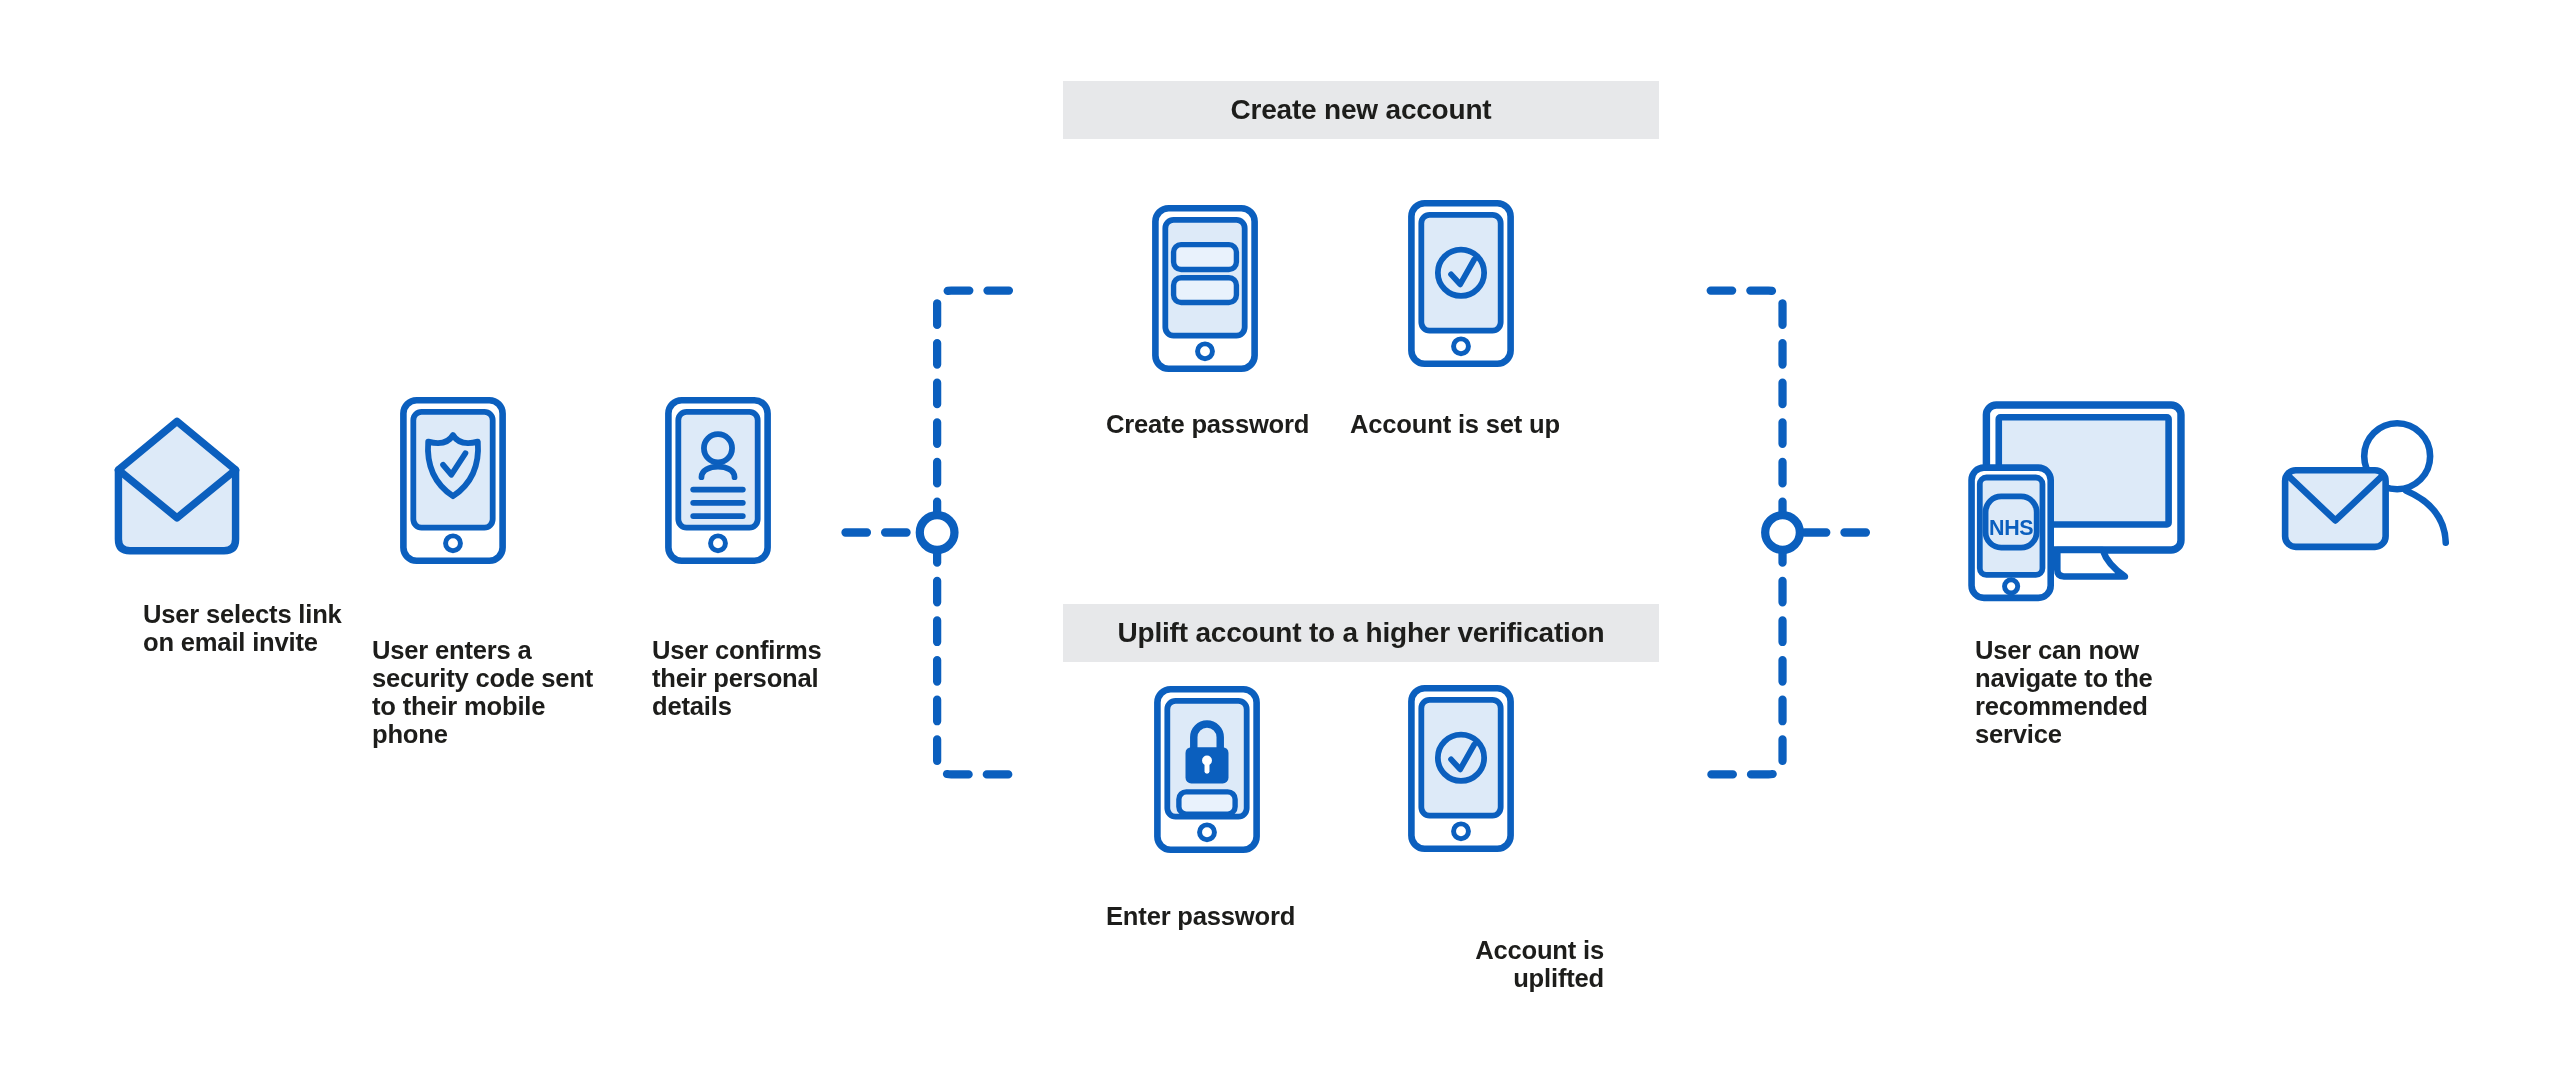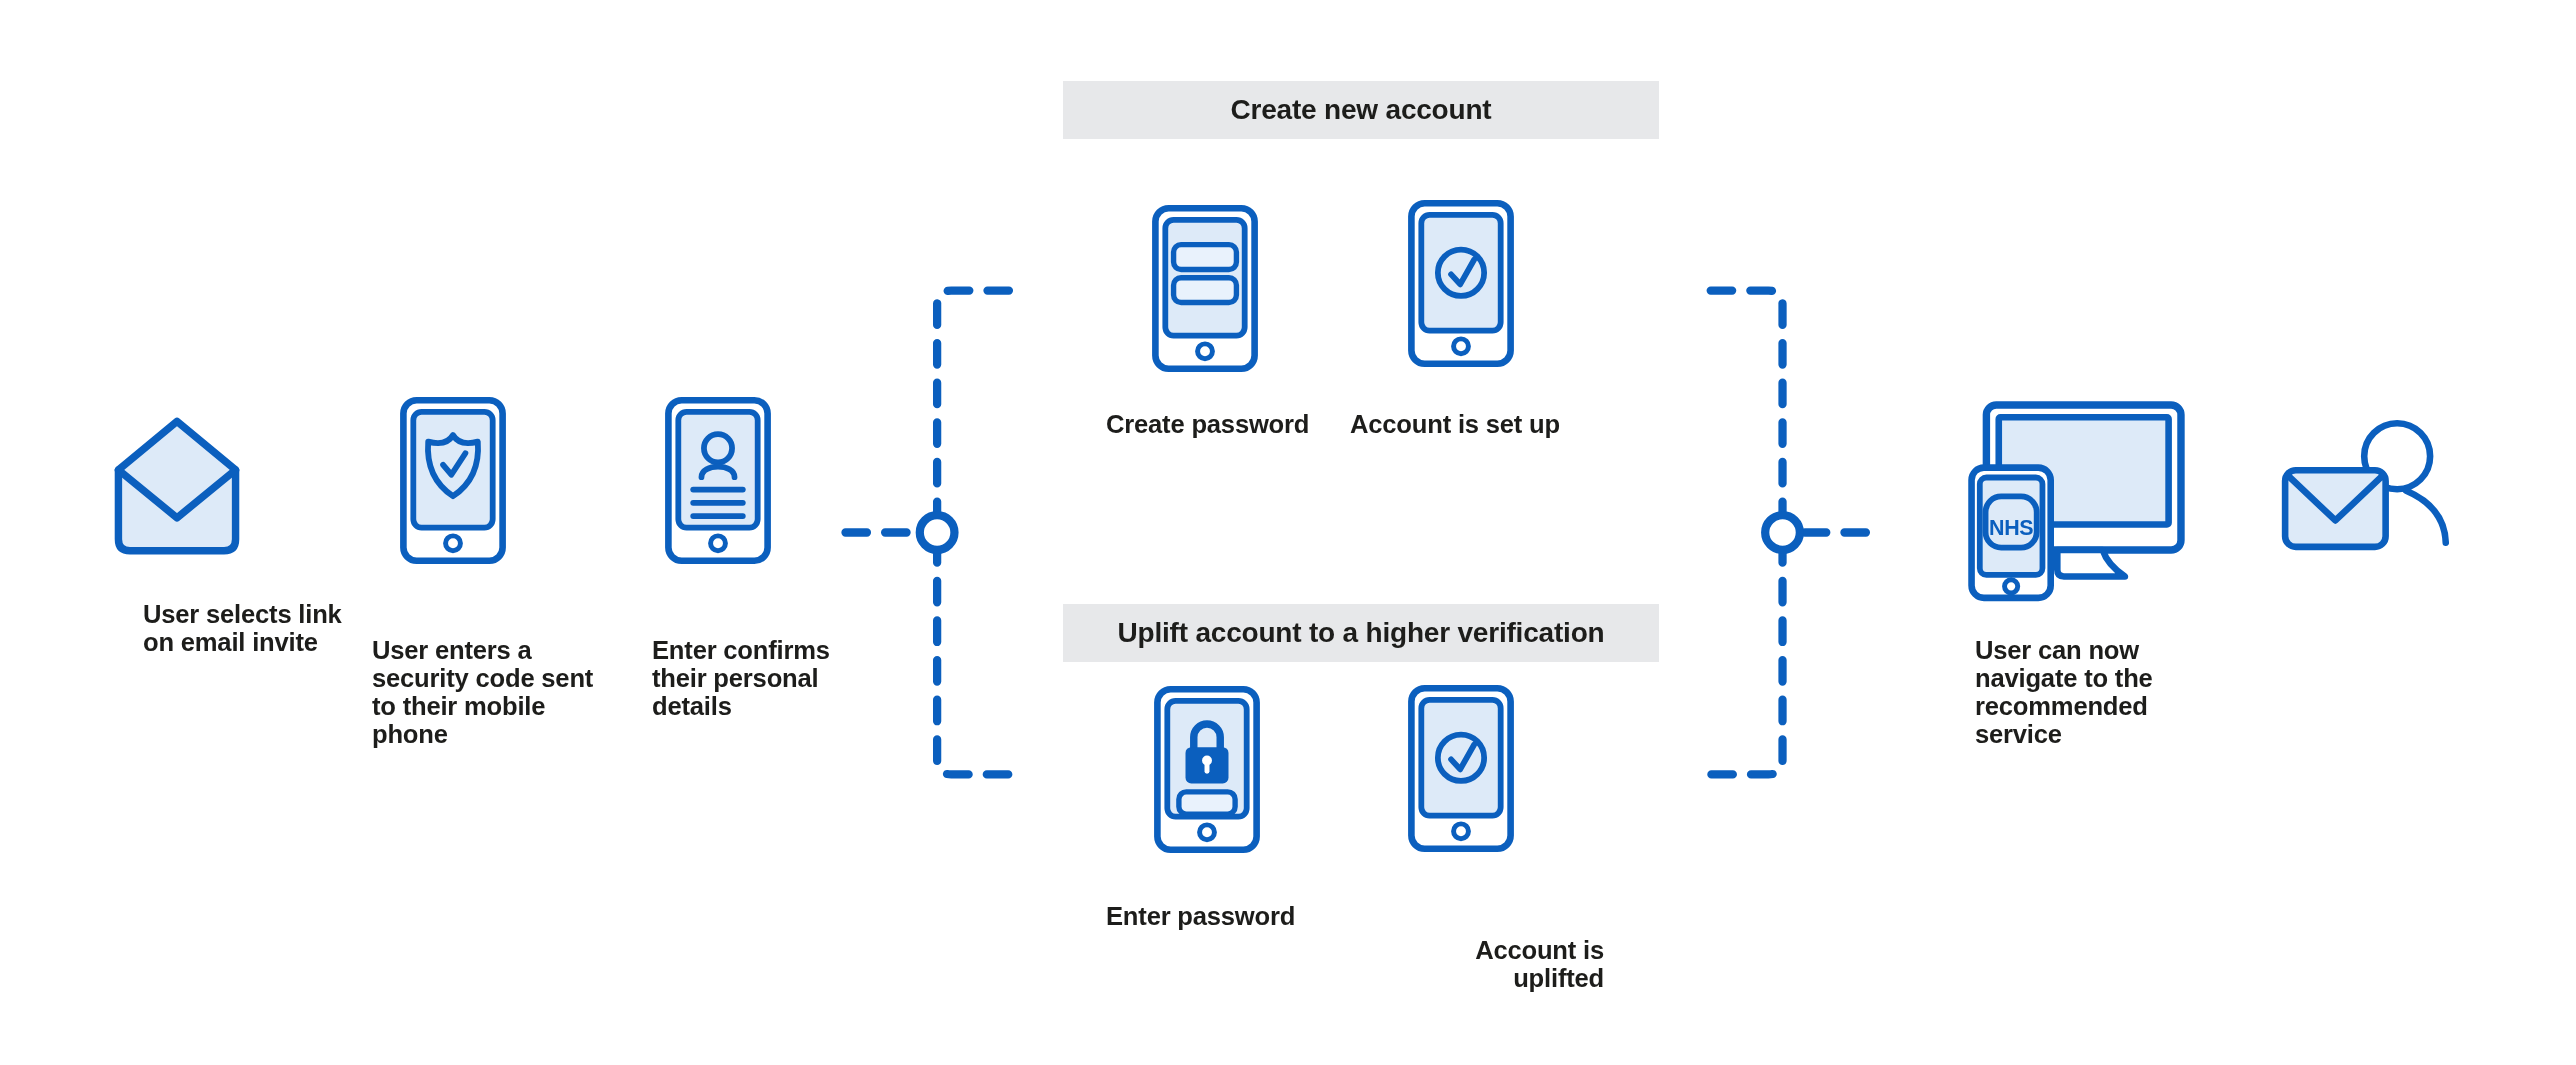--- a/index.html
+++ b/index.html
@@ -161,21 +161,21 @@
       <path class="s fn cap" stroke-width="8" d="M8 73 L66 128 L124 73"></path>
     </g>
   </svg>
 
   <div class="caption" style="left:95px;top:600px;width:272px;margin-left:48px;">User selects link
 on email invite</div>
   <div class="caption" style="left:372px;top:636px;width:272px;">User enters a
 security code sent
 to their mobile
 phone</div>
-  <div class="caption" style="left:652px;top:636px;width:248px;">Enter confirms
+  <div class="caption" style="left:652px;top:636px;width:248px;">User confirms
 their personal
 details</div>
 
   <div class="caption center" style="left:1106px;top:410px;width:206px;">Create password</div>
   <div class="caption center" style="left:1350px;top:410px;width:239px;">Account is set up</div>
 
   <div class="caption center" style="left:1106px;top:902px;width:206px;">Enter password</div>
   <div class="caption" style="left:1389px;top:936px;width:215px;text-align:right;">Account is
 uplifted</div>
 

